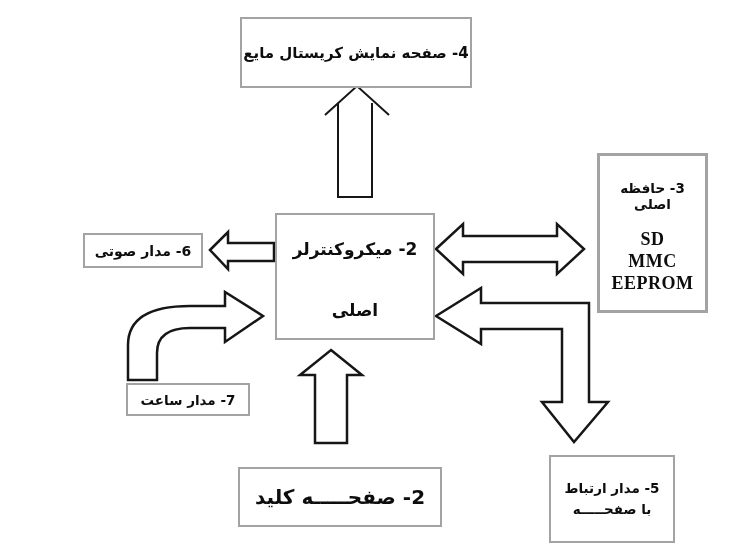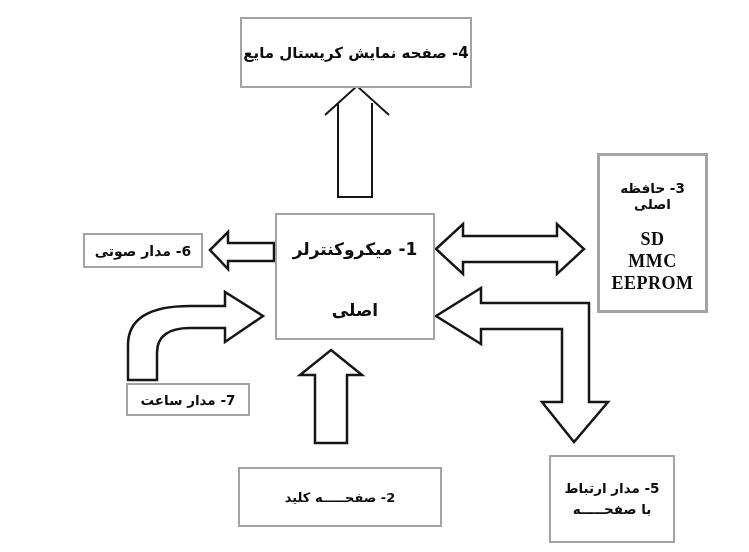--- a/index.html
+++ b/index.html
@@ -19,21 +19,21 @@
   .box-lcd{left:240px;top:17px;width:232px;height:71px;font-size:15px;}
   .box-mcu{left:275px;top:213px;width:160px;height:127px;font-size:17px;
            justify-content:space-between;padding:24px 8px 18px;}
   .box-memory{left:597px;top:153px;width:111px;height:160px;border-width:3px;
               font-size:13.5px;justify-content:flex-start;padding:24px 4px 8px;}
   .box-memory .latin{font-family:"Liberation Serif","DejaVu Serif",serif;
               font-size:18px;line-height:22px;letter-spacing:.5px;}
   .box-memory .gap{height:16px;}
   .box-audio{left:83px;top:233px;width:120px;height:35px;font-size:14px;}
   .box-clock{left:78px;top:383px;width:124px;height:33px;font-size:13.5px;margin-left:48px;}
-  .box-keypad{left:238px;top:467px;width:204px;height:60px;font-size:13px;}
+  .box-keypad{left:238px;top:467px;width:204px;height:60px;font-size:20px;}
   .box-computer{left:521px;top:455px;width:126px;height:88px;font-size:13.5px;line-height:21px;margin-left:28px;}
 </style>
 </head>
 <body>
 
 <div class="stage">
 
   <svg class="arrows" viewBox="0 0 749 552" xmlns="http://www.w3.org/2000/svg" stroke="#161616" stroke-linejoin="miter" stroke-linecap="butt">
 
     <path d="M325 115 L357 86 L389 115" fill="none" stroke-width="2"></path>
@@ -48,21 +48,21 @@
     <path d="M436 316 L481 288 L481 303 L589 303 L589 402 L608 402 L574 442 L542 402 L562 402 L562 329 L481 329 L481 344 Z" fill="#ffffff" stroke-width="2.5"></path>
 
     <path d="M331 350 L362 375 L347 375 L347 443 L315 443 L315 375 L300 375 Z" fill="#ffffff" stroke-width="2.5"></path>
   </svg>
 
   <div class="box box-lcd">
     <span class="rtl">4- صفحه نمایش کریستال مایع</span>
   </div>
 
   <div class="box box-mcu">
-    <span class="rtl">1- میکروکنترلر</span>
+    <span class="rtl">2- میکروکنترلر</span>
     <span class="rtl">اصلی</span>
   </div>
 
   <div class="box box-memory">
     <span class="rtl">3- حافظه</span>
     <span class="rtl">اصلی</span>
     <span class="gap"></span>
     <span class="latin">SD</span>
     <span class="latin">MMC</span>
     <span class="latin">EEPROM</span>

